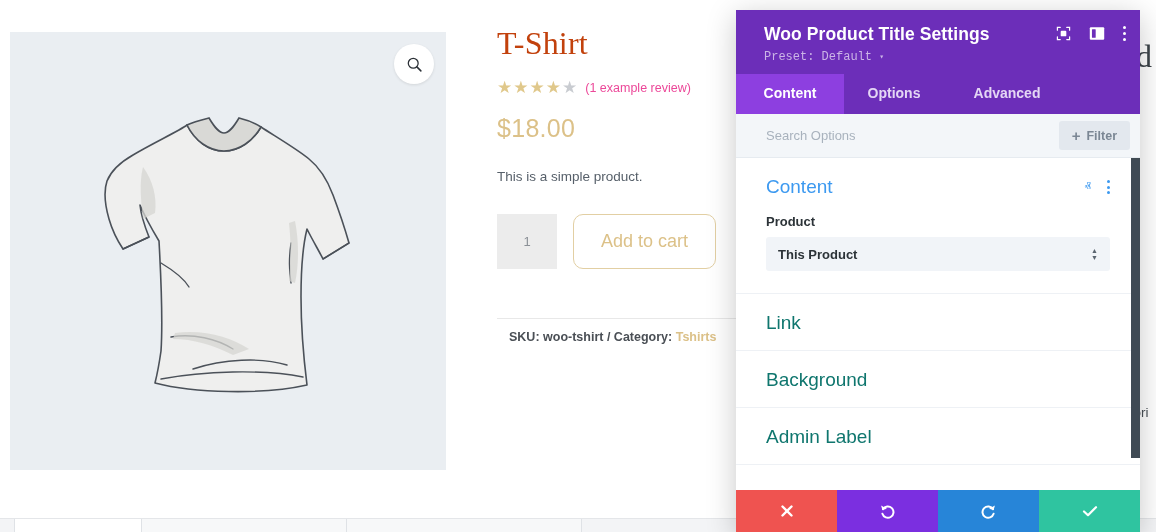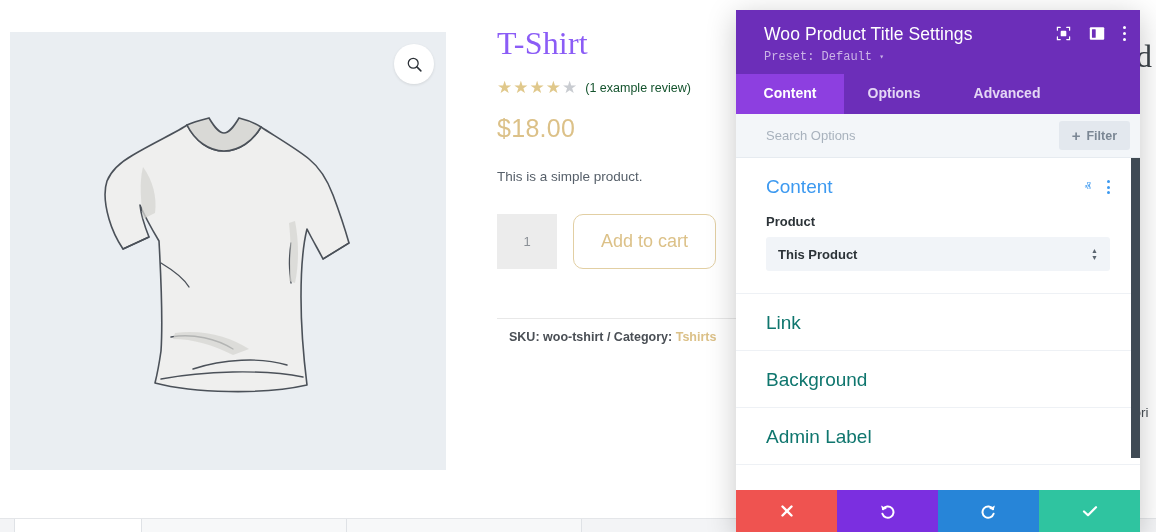--- a/index.html
+++ b/index.html
@@ -21,27 +21,27 @@
     border-radius:50%; background:#ffffff; display:flex; align-items:center;
     justify-content:center; box-shadow:0 1px 3px rgba(0,0,0,.10);
   }
   .zoom-btn svg{ display:block; }
   .tshirt-wrap{ position:absolute; left:0; top:0; width:100%; height:100%;
     display:flex; align-items:center; justify-content:center; }
 
   .summary{ position:absolute; left:497px; top:26px; width:330px; }
   .p-title{
     font-family:"Liberation Serif", serif; font-size:32px; line-height:1.1;
-    color:#8b5cf6; font-weight:400; letter-spacing:.2px;
+    color:#c2410c; font-weight:400; letter-spacing:.2px;
   }
   .rating-row{ margin-top:18px; display:flex; align-items:center; gap:7px; }
   .stars{ font-size:17px; letter-spacing:1px; line-height:1; }
   .star{ color:#e0c88b; }
   .star.off{ color:#c9ccd1; }
-  .review-link{ font-size:12.5px; color:#14532d; }
+  .review-link{ font-size:12.5px; color:#ec4899; }
   .price{ margin-top:18px; font-size:25px; color:#dcc188; font-weight:400; letter-spacing:.3px; }
   .p-desc{ margin-top:26px; font-size:13.5px; color:#57606a; }
   .cart-row{ margin-top:30px; display:flex; align-items:center; gap:16px; }
   .qty{
     width:60px; height:55px; background:#ececec; border:none; color:#8b9097;
     font-size:13px; text-align:center; font-family:"Liberation Sans", sans-serif;
   }
   .addcart{
     width:143px; height:55px; background:#fff; border:1px solid #e2cfa3;
     border-radius:10px; color:#dcc188; font-size:18px;
@@ -67,21 +67,21 @@
   .strip-cell.second{ left:142px; width:205px; }
   .strip-cell.third{ left:347px; width:235px; }
 
   
   .modal{
     position:absolute; left:736px; top:10px; width:404px; height:522px;
     background:#ffffff; box-shadow:0 6px 28px rgba(0,0,0,.22);
     display:flex; flex-direction:column; overflow:hidden;
   }
   .modal-head{ background:#6c2eb9; padding:14px 16px 10px 28px; position:relative; }
-  .modal-title{ color:#ffffff; font-size:17.5px; font-weight:normal; letter-spacing:.1px; }
+  .modal-title{ color:#ffffff; font-size:17.5px; font-weight:bold; letter-spacing:.1px; }
   .modal-preset{ margin-top:5px; color:#cbb4e6; font-size:12px;font-family:Liberation Mono, monospace; }
   .caret-tiny{ font-size:8px; vertical-align:middle; }
   .head-icons{ position:absolute; right:14px; top:16px; display:flex; align-items:center; gap:18px; }
   .hi{ color:#ffffff; display:flex; align-items:center; justify-content:center; }
   .dots-v{ display:flex; flex-direction:column; gap:3px; align-items:center; }
   .dots-v i{ width:3px; height:3px; background:#fff; border-radius:50%; display:block; }
 
   .tabs{ display:flex; background:#6c2eb9; }
   .tab{
     padding:11px 0 13px; color:#e4d6f5; font-size:14px; font-weight:bold;

